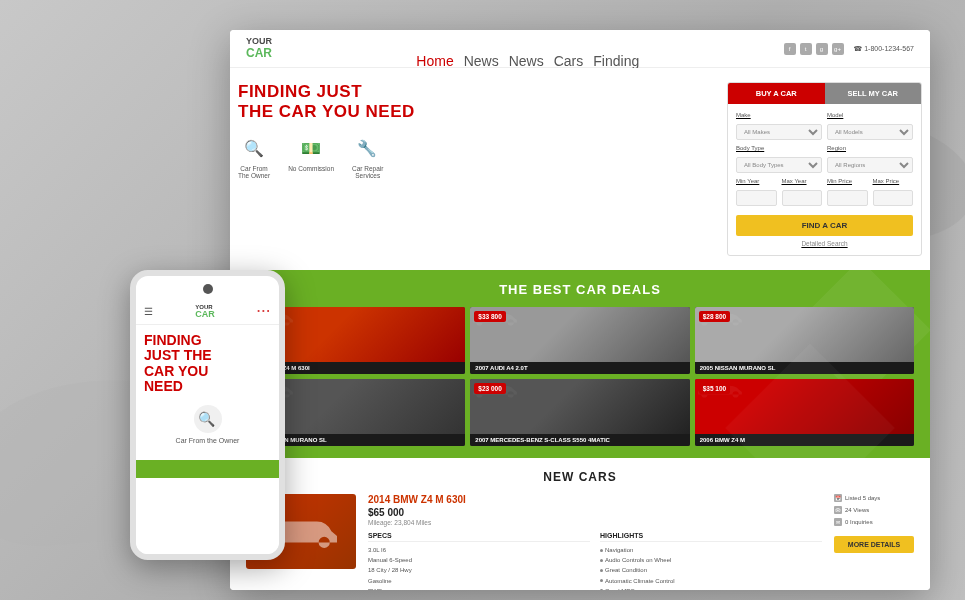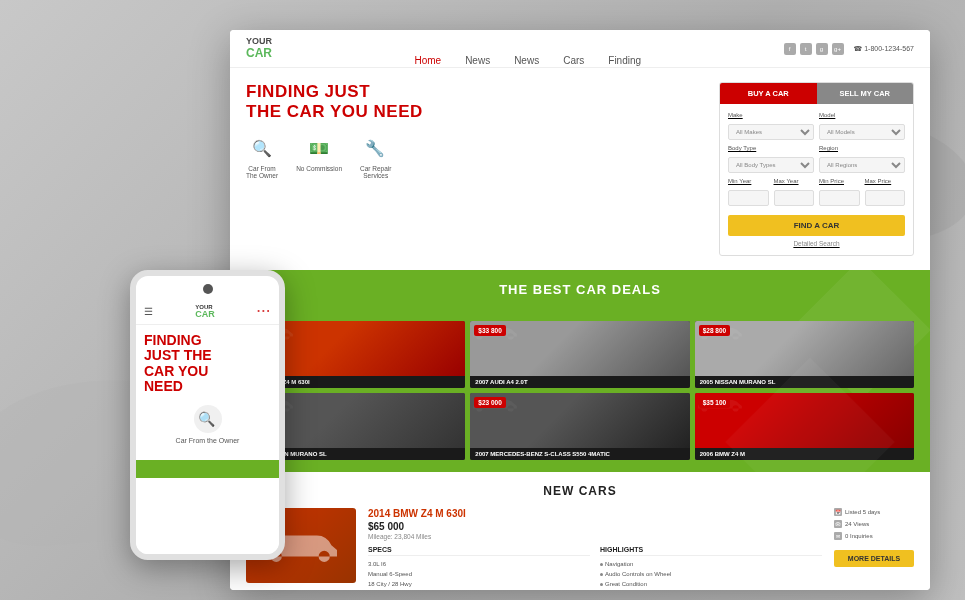--- a/index.html
+++ b/index.html
@@ -72,22 +72,22 @@
       font-size: 13px;
       font-weight: bold;
       line-height: 1.1;
       color: #4a4a4a;
     }
     .logo-your { color: #4a4a4a; font-size: 9px; font-weight: bold; }
     .logo-car { color: #5cb85c; font-size: 12px; font-weight: bold; }
 
     .nav-links {
       display: flex;
-      gap: 24px;
-      font-size: 10px;
+      gap: 10px;
+      font-size: 14px;
       margin-top: 24px;
     }
     .nav-links a {
       text-decoration: none;
       color: #555;
     }
     .nav-links a.active { color: #cc0000; }
 
     .header-right {
       display: flex;
@@ -102,21 +102,21 @@
       background: #aaa;
       border-radius: 2px;
       display: flex; align-items: center; justify-content: center;
       font-size: 6px; color: #fff;
     }
     .phone { font-size: 7px; color: #555; }
 
     
     .hero-section {
       background: #fff;
-      padding: 14px 16px;
+      padding: 14px 8px;
       position: relative;
       display: flex;
       gap: 10px;
     }
 
     .hero-text-area {
       flex: 1;
     }
     .hero-headline {
       font-size: 17px;
@@ -262,21 +262,21 @@
       background: rgba(255,255,255,0.04);
       transform: rotate(45deg);
     }
 
     .deals-title {
       text-align: center;
       font-size: 13px;
       font-weight: 900;
       text-transform: uppercase;
       color: #fff;
-      margin-bottom: 24px;
+      margin-bottom: 10px;
       letter-spacing: 1px;
     }
 
     .car-grid {
       display: grid;
       grid-template-columns: repeat(3, 1fr);
       gap: 5px;
     }
     .car-card {
       background: #333;

